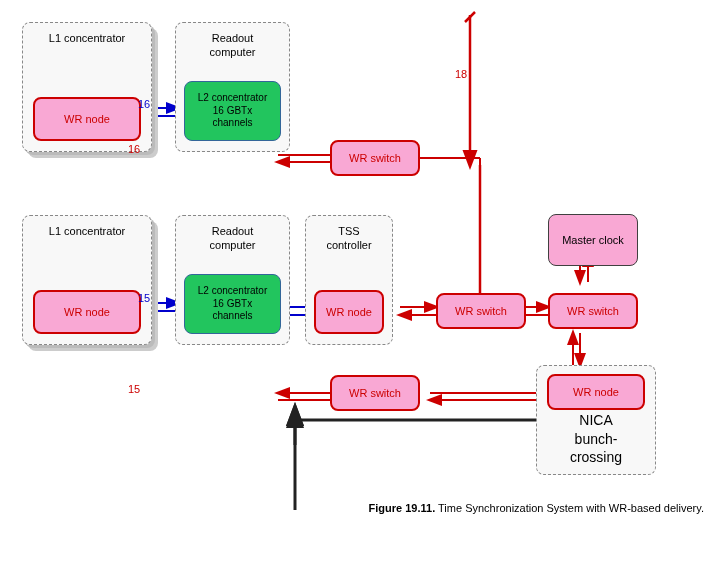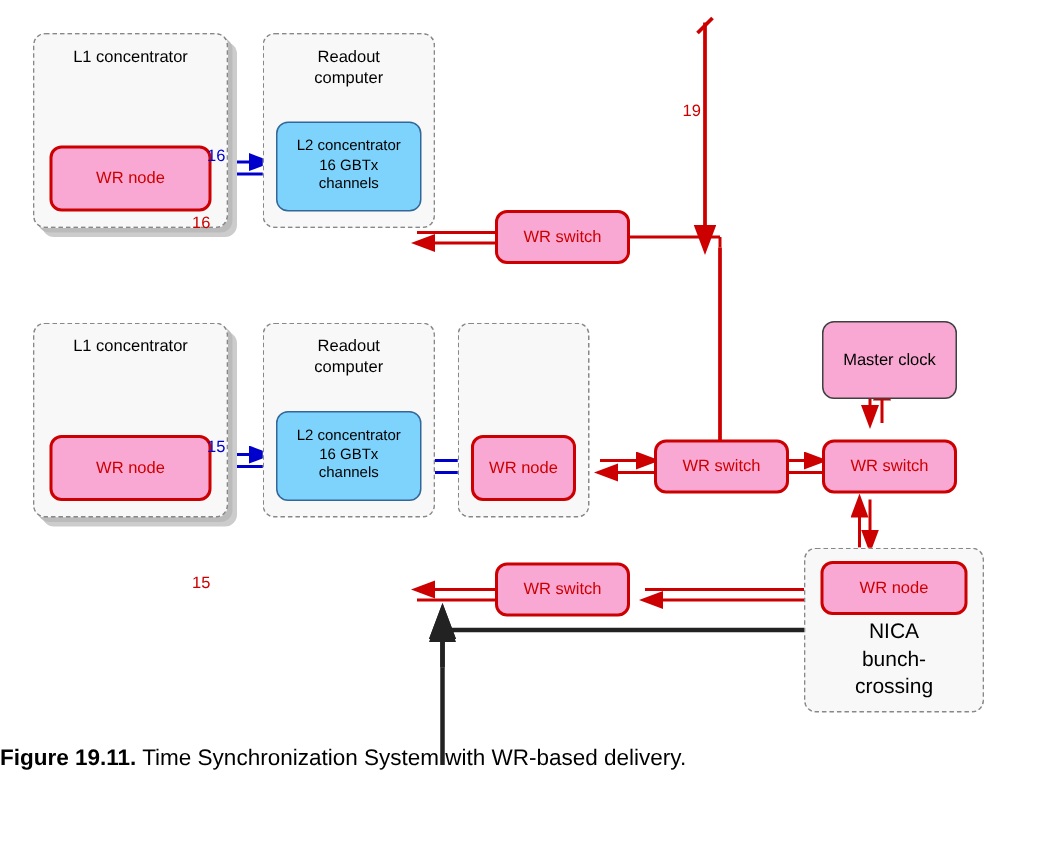--- a/index.html
+++ b/index.html
@@ -42,21 +42,21 @@
       border-radius: 8px;
       background: #f8f8f8;
       position: absolute;
     }
     .box-red {
       border: 2px solid #cc0000;
       color: #cc0000;
     }
     .box-blue-fill {
       border: 1px solid #336699;
-      background: #7dd3fc;
+      background: #22c55e;
       font-size: 10px;
       line-height: 1.25;
     }
     .box-shadow {
       box-shadow: 3px 3px 0 #bbb, 6px 6px 0 #ccc;
     }
 
     
     svg.arrows {
       position: absolute;
@@ -182,40 +182,42 @@
   </div>
 
   <div style="position:absolute; left:138px; top:98px; color:#0000cc; font-size:11px;">16</div>
 
   <div style="position:absolute; left:128px; top:143px; color:#cc0000; font-size:11px;">16</div>
 
   <div class="box box-red box-rounded" style="left:330px; top:140px; width:90px; height:36px;">
     <span>WR switch</span>
   </div>
 
-  <div style="position:absolute; left:455px; top:68px; color:#cc0000; font-size:11px;">19</div>
+  <div style="position:absolute; left:455px; top:68px; color:#cc0000; font-size:11px;">18</div>
 
   <div class="box box-dashed-outer box-shadow" style="left:22px; top:215px; width:130px; height:130px;">
     <span style="position:absolute; top:8px; left:0; right:0; text-align:center; font-size:11px;">L1 concentrator</span>
     <div class="box box-red box-rounded" style="position:absolute; bottom:10px; left:10px; right:10px; height:44px; display:flex; align-items:center; justify-content:center;">
       <span>WR node</span>
     </div>
   </div>
 
   <div class="box box-dashed-outer" style="left:175px; top:215px; width:115px; height:130px;">
     <span style="position:absolute; top:8px; left:0; right:0; text-align:center; font-size:11px; white-space:pre-line;">Readout
 computer</span>
     <div class="box box-blue-fill box-rounded" style="position:absolute; bottom:10px; left:8px; right:8px; height:60px; display:flex; align-items:center; justify-content:center; text-align:center; font-size:10px;">
       <span style="white-space:pre-line;">L2 concentrator
 16 GBTx
 channels</span>
     </div>
   </div>
 
   <div class="box box-dashed-outer" style="left:305px; top:215px; width:88px; height:130px;">
+    <span style="position:absolute; top:8px; left:0; right:0; text-align:center; font-size:11px; white-space:pre-line;">TSS
+controller</span>
 
     <div class="box box-red box-rounded" style="position:absolute; bottom:10px; left:8px; right:8px; height:44px; display:flex; align-items:center; justify-content:center;">
       <span>WR node</span>
     </div>
   </div>
 
   <div style="position:absolute; left:138px; top:292px; color:#0000cc; font-size:11px;">15</div>
   <div style="position:absolute; left:128px; top:383px; color:#cc0000; font-size:11px;">15</div>
 
   <div class="box box-red box-rounded" style="left:436px; top:293px; width:90px; height:36px;">
@@ -237,18 +239,18 @@
   <div class="box box-dashed-outer" style="left:536px; top:365px; width:120px; height:110px;">
 
     <div class="box box-red box-rounded" style="position:absolute; top:8px; left:10px; right:10px; height:36px; display:flex; align-items:center; justify-content:center;">
       <span>WR node</span>
     </div>
     <span style="position:absolute; bottom:8px; left:0; right:0; text-align:center; font-size:14px; white-space:pre-line; line-height:1.3;">NICA
 bunch-
 crossing</span>
   </div>
 
-  <div style="position:absolute; bottom:6px; left:0; right:0; text-align:left; font-size:15px;">
+  <div style="position:absolute; bottom:6px; left:0; right:0; text-align:right; font-size:11px;">
     <span class="caption-bold">Figure 19.11.</span>
     <span>Time Synchronization System with WR-based delivery.</span>
   </div>
 
 </div>
 
 </body></html>

